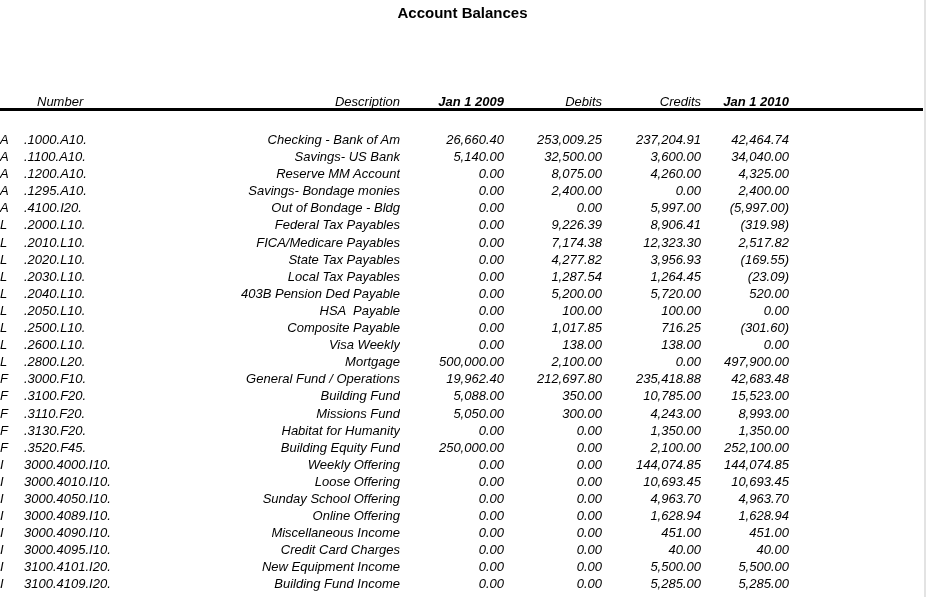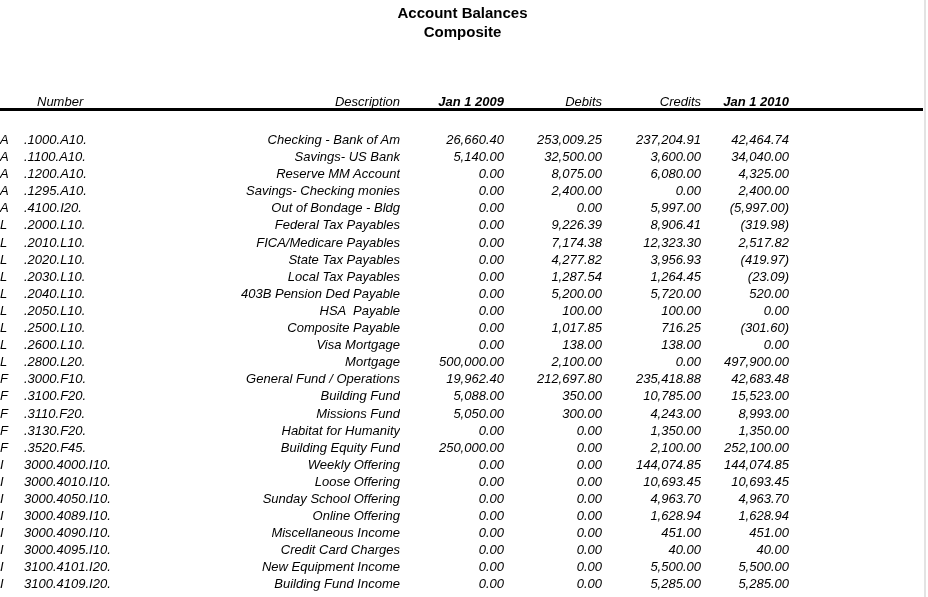--- a/index.html
+++ b/index.html
@@ -68,21 +68,20 @@
     background: #e3e3e3;
   }
 </style>
 </head>
 <body>
 
 <div class="page">
 
   <div class="title-block">
     <div>Account Balances</div>
-    <div>Composite</div>
   </div>
 
   <table class="report-table">
     <colgroup>
       <col style="width:24px">
       <col style="width:136px">
       <col style="width:240px">
       <col style="width:104px">
       <col style="width:98px">
       <col style="width:99px">
@@ -117,27 +116,27 @@
           <td class="c4">32,500.00</td>
           <td class="c5">3,600.00</td>
           <td class="c6">34,040.00</td>
         </tr>
         <tr>
           <td class="c0">A</td>
           <td class="c1">.1200.A10.</td>
           <td class="c2">Reserve MM Account</td>
           <td class="c3">0.00</td>
           <td class="c4">8,075.00</td>
-          <td class="c5">6,080.00</td>
+          <td class="c5">4,260.00</td>
           <td class="c6">4,325.00</td>
         </tr>
         <tr>
           <td class="c0">A</td>
           <td class="c1">.1295.A10.</td>
-          <td class="c2">Savings- Checking monies</td>
+          <td class="c2">Savings- Bondage monies</td>
           <td class="c3">0.00</td>
           <td class="c4">2,400.00</td>
           <td class="c5">0.00</td>
           <td class="c6">2,400.00</td>
         </tr>
         <tr>
           <td class="c0">A</td>
           <td class="c1">.4100.I20.</td>
           <td class="c2">Out of Bondage - Bldg</td>
           <td class="c3">0.00</td>
@@ -163,21 +162,21 @@
           <td class="c5">12,323.30</td>
           <td class="c6">2,517.82</td>
         </tr>
         <tr>
           <td class="c0">L</td>
           <td class="c1">.2020.L10.</td>
           <td class="c2">State Tax Payables</td>
           <td class="c3">0.00</td>
           <td class="c4">4,277.82</td>
           <td class="c5">3,956.93</td>
-          <td class="c6">(419.97)</td>
+          <td class="c6">(169.55)</td>
         </tr>
         <tr>
           <td class="c0">L</td>
           <td class="c1">.2030.L10.</td>
           <td class="c2">Local Tax Payables</td>
           <td class="c3">0.00</td>
           <td class="c4">1,287.54</td>
           <td class="c5">1,264.45</td>
           <td class="c6">(23.09)</td>
         </tr>
@@ -204,21 +203,21 @@
           <td class="c1">.2500.L10.</td>
           <td class="c2">Composite Payable</td>
           <td class="c3">0.00</td>
           <td class="c4">1,017.85</td>
           <td class="c5">716.25</td>
           <td class="c6">(301.60)</td>
         </tr>
         <tr>
           <td class="c0">L</td>
           <td class="c1">.2600.L10.</td>
-          <td class="c2">Visa Mortgage</td>
+          <td class="c2">Visa Weekly</td>
           <td class="c3">0.00</td>
           <td class="c4">138.00</td>
           <td class="c5">138.00</td>
           <td class="c6">0.00</td>
         </tr>
         <tr>
           <td class="c0">L</td>
           <td class="c1">.2800.L20.</td>
           <td class="c2">Mortgage</td>
           <td class="c3">500,000.00</td>

